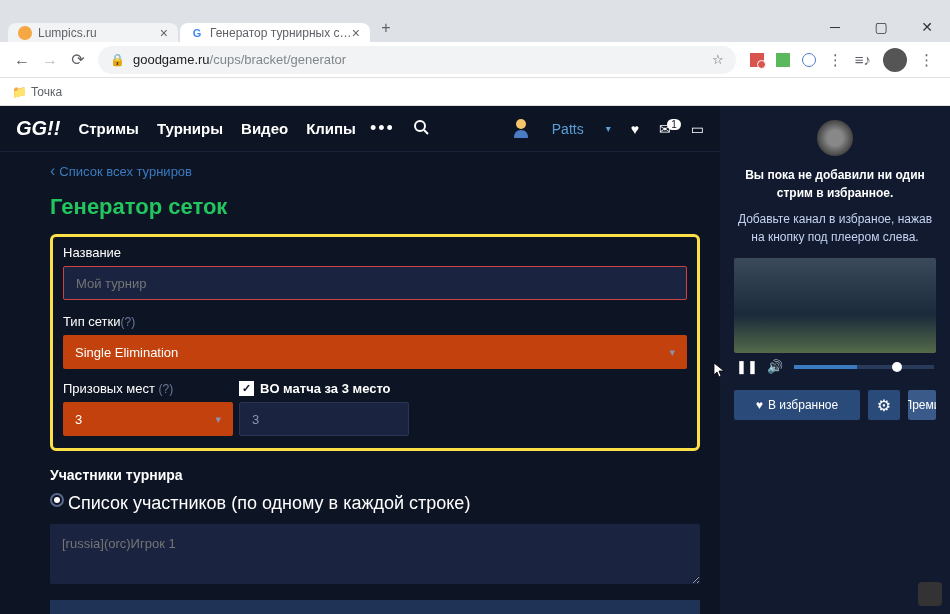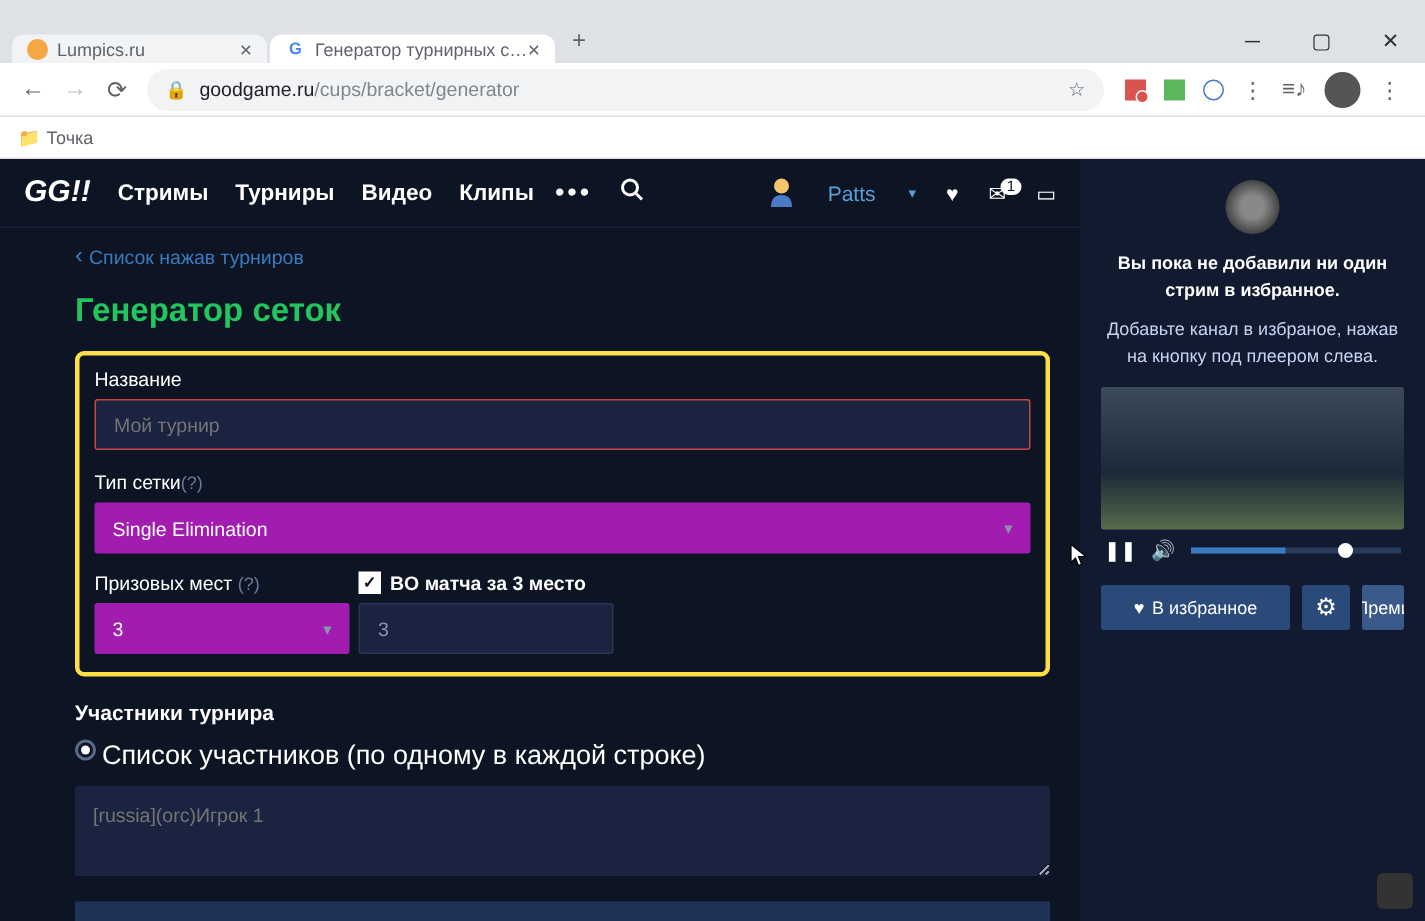--- a/index.html
+++ b/index.html
@@ -38,21 +38,21 @@
 .mailcount{background:#fff;color:#0d1424;font-size:10px;border-radius:8px;padding:0 4px;position:absolute;top:-2px;right:-10px}
 .page{padding:10px 20px 20px 50px}
 .back{color:#3a7bbf;font-size:13px;text-decoration:none;display:inline-flex;align-items:center;margin-bottom:14px}
 .back::before{content:"‹";margin-right:4px;font-size:16px}
 .h1{color:#22c55e;font-size:22px;font-weight:700;margin-bottom:14px}
 .redbox{border:3px solid #fde047;border-radius:6px;padding:8px 10px 12px;margin-bottom:16px}
 .label{color:#fff;font-size:13px;margin-bottom:6px;display:block}
 .help{color:#6a7a9a;font-size:12px}
 .input{width:100%;height:34px;background:#1a2340;border:1px solid #c94444;color:#8a94b0;padding:0 12px;font-size:13px;border-radius:2px}
 .input.noborder{border:1px solid #2a3456}
-.select{width:100%;height:34px;background:#a21caf;border:none;color:#fff;padding:0 12px;font-size:13px;display:flex;align-items:center;justify-content:space-between;border-radius:2px}
+.select{width:100%;height:34px;background:#c2410c;border:none;color:#fff;padding:0 12px;font-size:13px;display:flex;align-items:center;justify-content:space-between;border-radius:2px}
 .select::after{content:"▾";color:#8a94b0;font-size:11px}
 .row{display:flex;gap:6px;margin-top:12px}
 .col{flex:0 0 170px}
 .col2{flex:0 0 170px}
 .chk{display:flex;align-items:center;gap:6px;color:#fff;font-size:13px;font-weight:600}
 .chkbox{width:15px;height:15px;background:#fff;display:flex;align-items:center;justify-content:center;font-size:11px;color:#0d1424}
 .section-label{color:#fff;font-size:14px;font-weight:600;margin-bottom:10px}
 .radio{display:flex;align-items:flex-start;gap:4px;color:#fff;font-size:18px;margin-bottom:10px}
 .radiodot{width:14px;height:14px;border:2px solid #5a6a8a;border-radius:50%;display:flex;align-items:center;justify-content:center}
 .radiodot.on::after{content:"";width:6px;height:6px;background:#fff;border-radius:50%}
@@ -151,21 +151,21 @@
             </svg>
           <span class="username">Patts</span>
           <span style="font-size:10px;color:#5b9fd6">▾</span>
         </span>
         <span>♥</span>
         <span class="mailbadge">✉<span class="mailcount">1</span></span>
         <span>▭</span>
       </div>
     </div>
     <div class="page">
-      <a class="back">Список нажав турниров</a>
+      <a class="back">Список всех турниров</a>
       <h1 class="h1">Генератор сеток</h1>
       <div class="redbox">
         <label class="label">Название</label>
         <input class="input" placeholder="Мой турнир" style="">
         <div style="margin-top:14px">
           <label class="label"><span>Тип сетки</span><span class="help">(?)</span></label>
           <div class="select">
               <span>Single Elimination</span>
             </div>
         </div>

